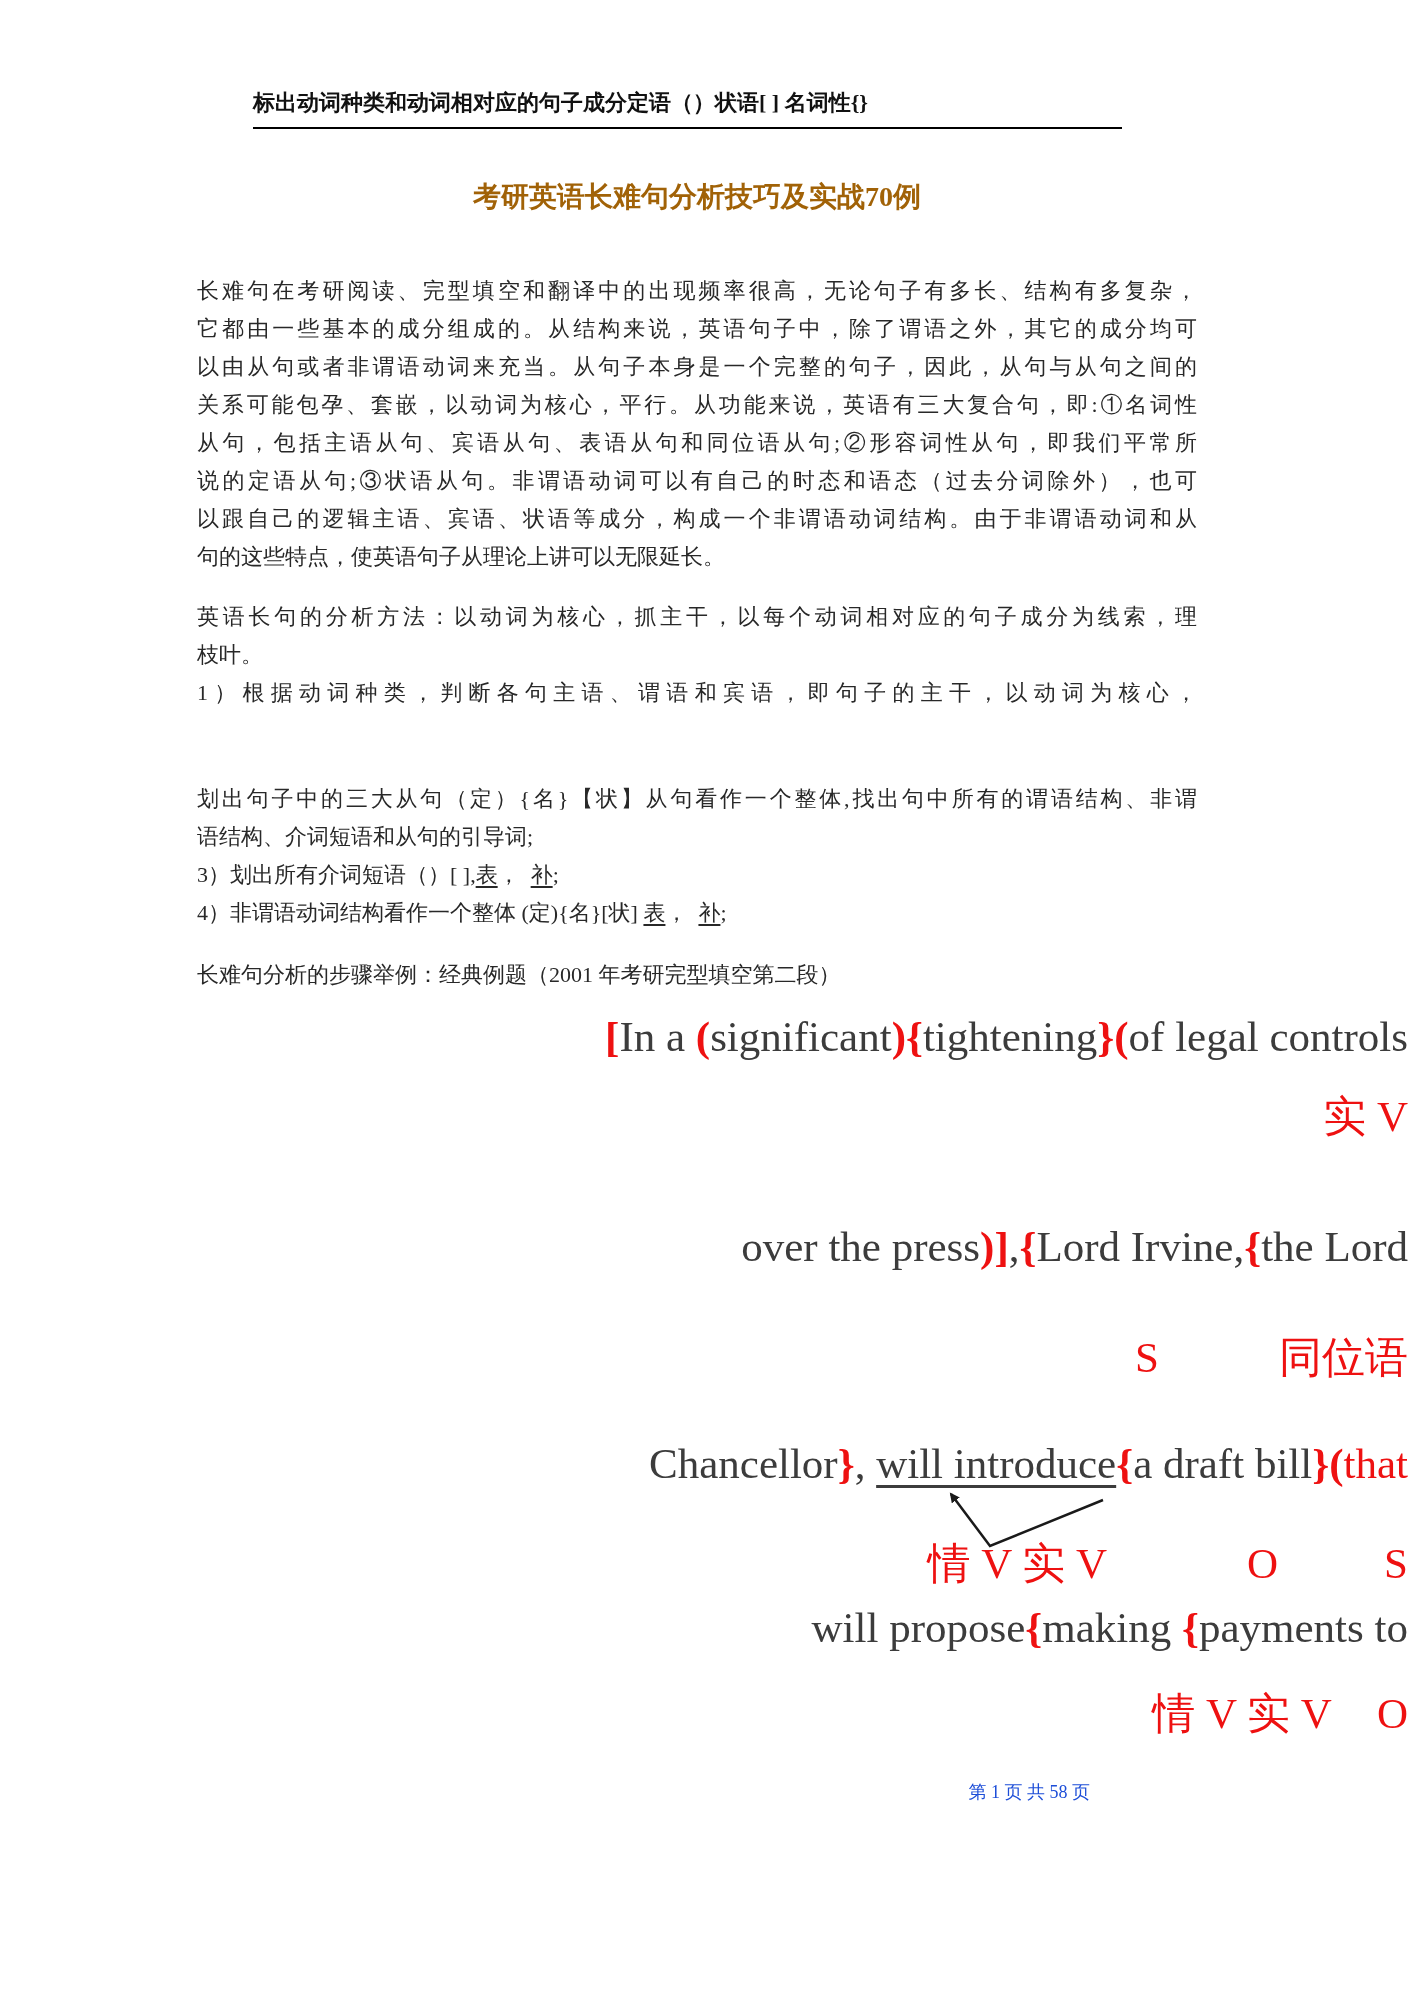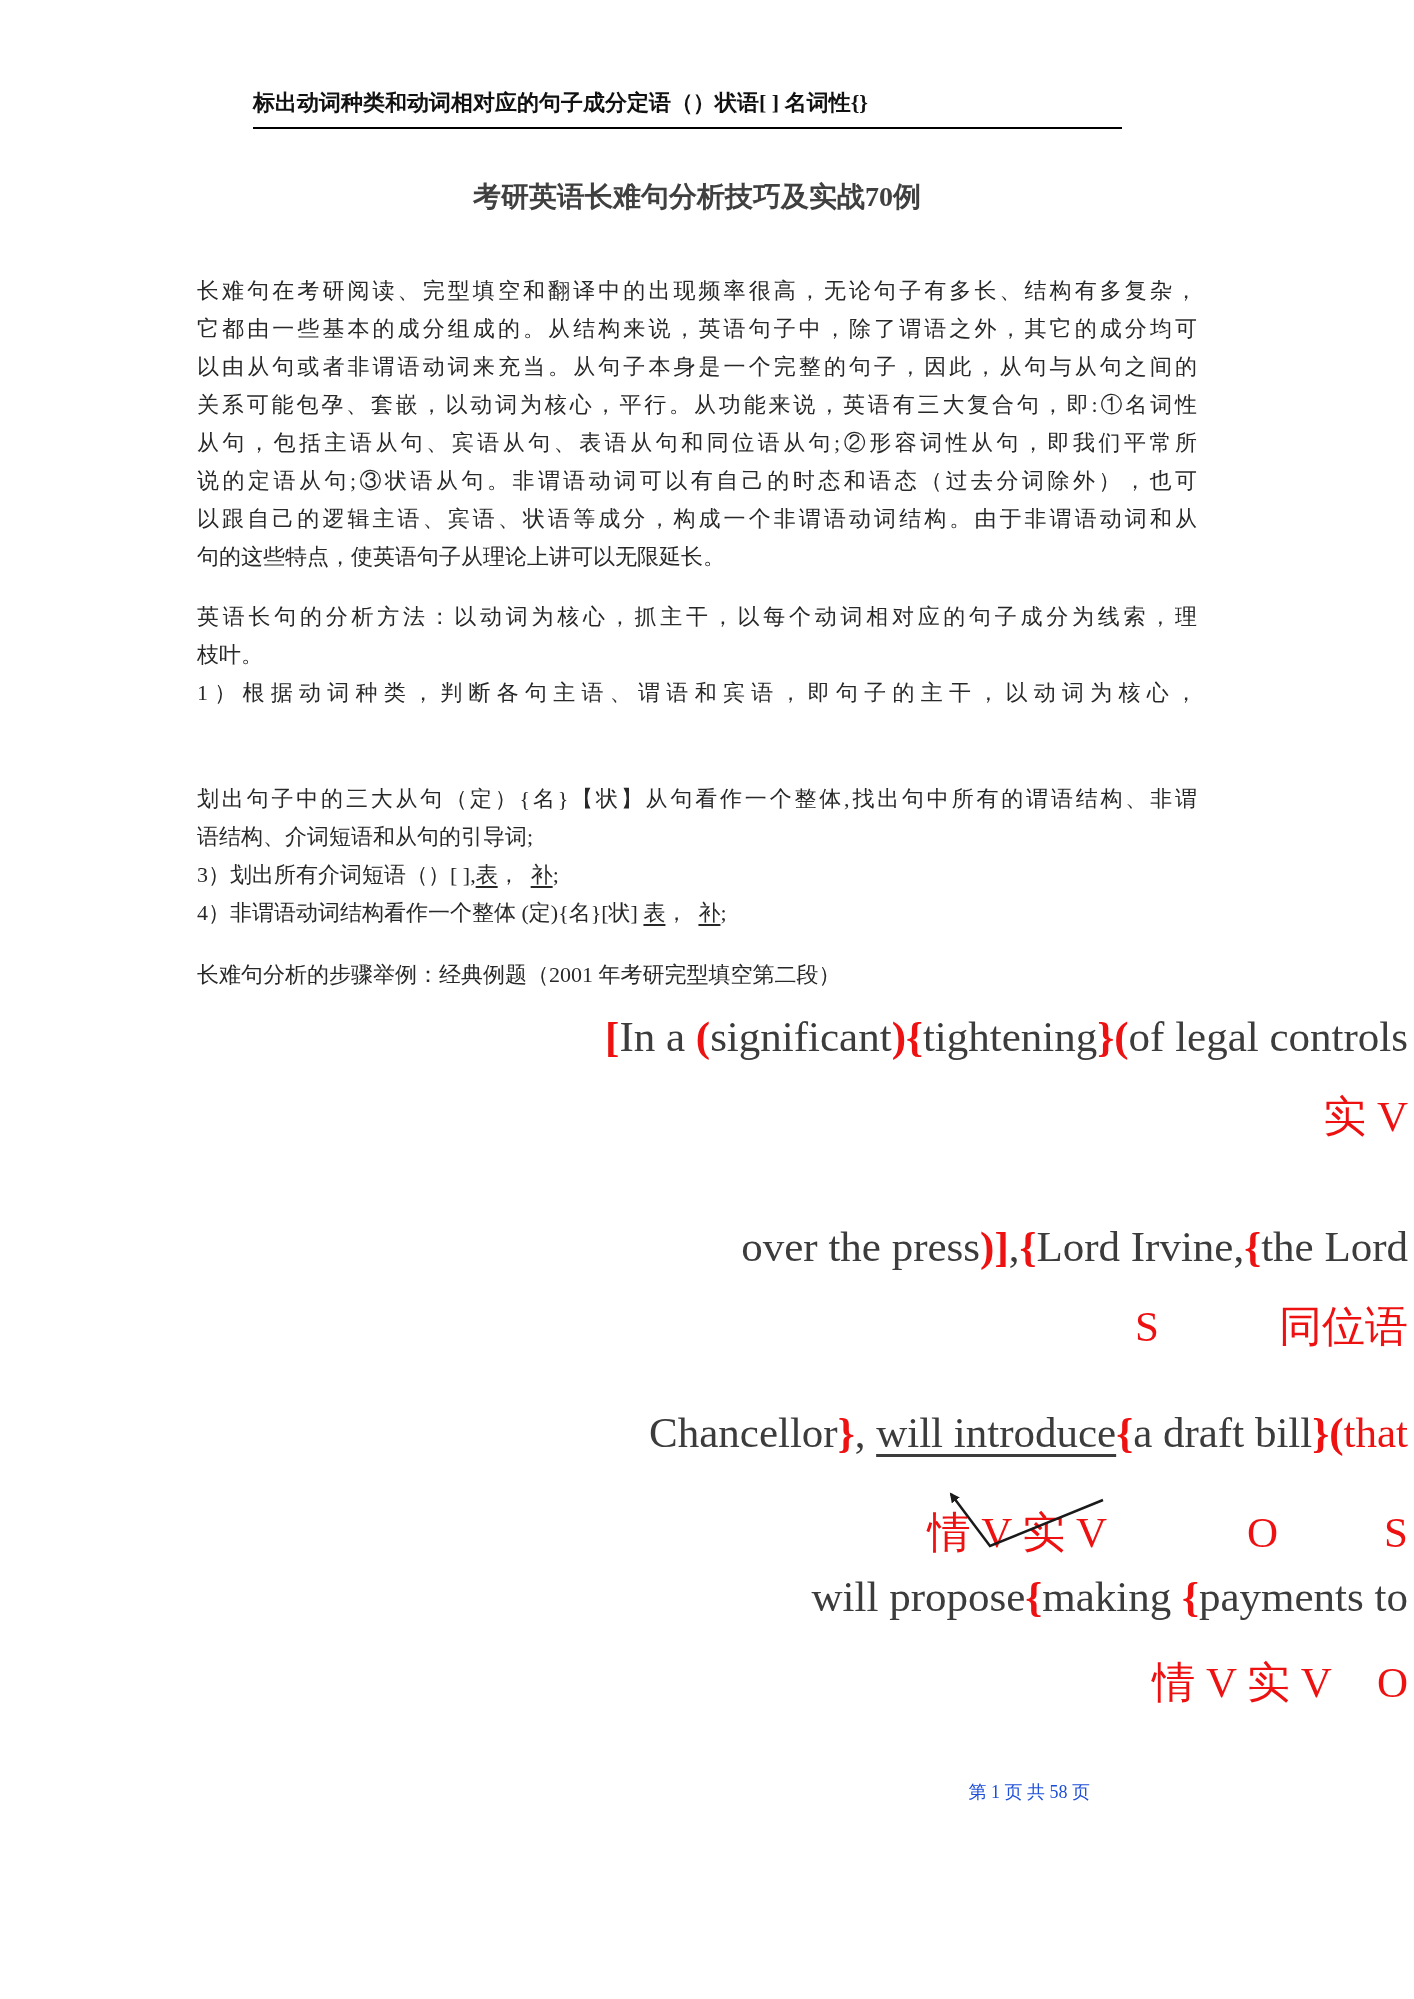--- a/index.html
+++ b/index.html
@@ -17,21 +17,21 @@
     color:var(--body-text);
   }
   .page-header{
     position:absolute;left:253px;top:88px;width:869px;
     display:flex;align-items:flex-end;
     font-size:22px;font-weight:bold;color:#111;
     border-bottom:2px solid var(--rule);padding-bottom:9px;
   }
   .title{
     position:absolute;left:197px;top:178px;width:1000px;margin:0;
-    text-align:center;font-size:28px;font-weight:bold;color:#404040;
+    text-align:center;font-size:28px;font-weight:bold;color:#a16207;
   }
   .para{position:absolute;left:197px;width:1000px;font-size:22px;}
   .para > div{line-height:38px;min-height:38px;}
   .intro{top:272px;}
   .method{top:598px;}
   .steps{top:780px;}
   .jl{text-align:justify;text-align-last:justify;}
   .ll{text-align:left;}
   .pre{white-space:pre-wrap;}
   .caption{
@@ -40,21 +40,21 @@
   }
   .example{position:absolute;left:198px;top:1000px;width:1210px;}
   .exline{
     font-size:43px;line-height:58px;white-space:pre;
     color:var(--example-text);
     text-align:right;
   }
   .exl1{margin-top:8px;}
   .exl2{margin-top:22px;}
   .exl3{margin-top:72px;}
-  .exl4{margin-top:22px;}
+  .exl4{margin-top:53px;}
   .exl5{margin-top:48px;}
   .exl6{margin-top:42px;}
   .exl7{margin-top:6px;}
   .exl8{margin-top:28px;}
   .red{color:var(--red);}
   .b{font-weight:bold;}
   .exline .u{text-decoration:underline;text-decoration-thickness:3px;text-underline-offset:7px;}
   .steps .u{text-decoration:underline;text-decoration-thickness:2px;text-underline-offset:4px;}
   .arrow{position:absolute;left:920px;top:1478px;}
   .page-footer{

